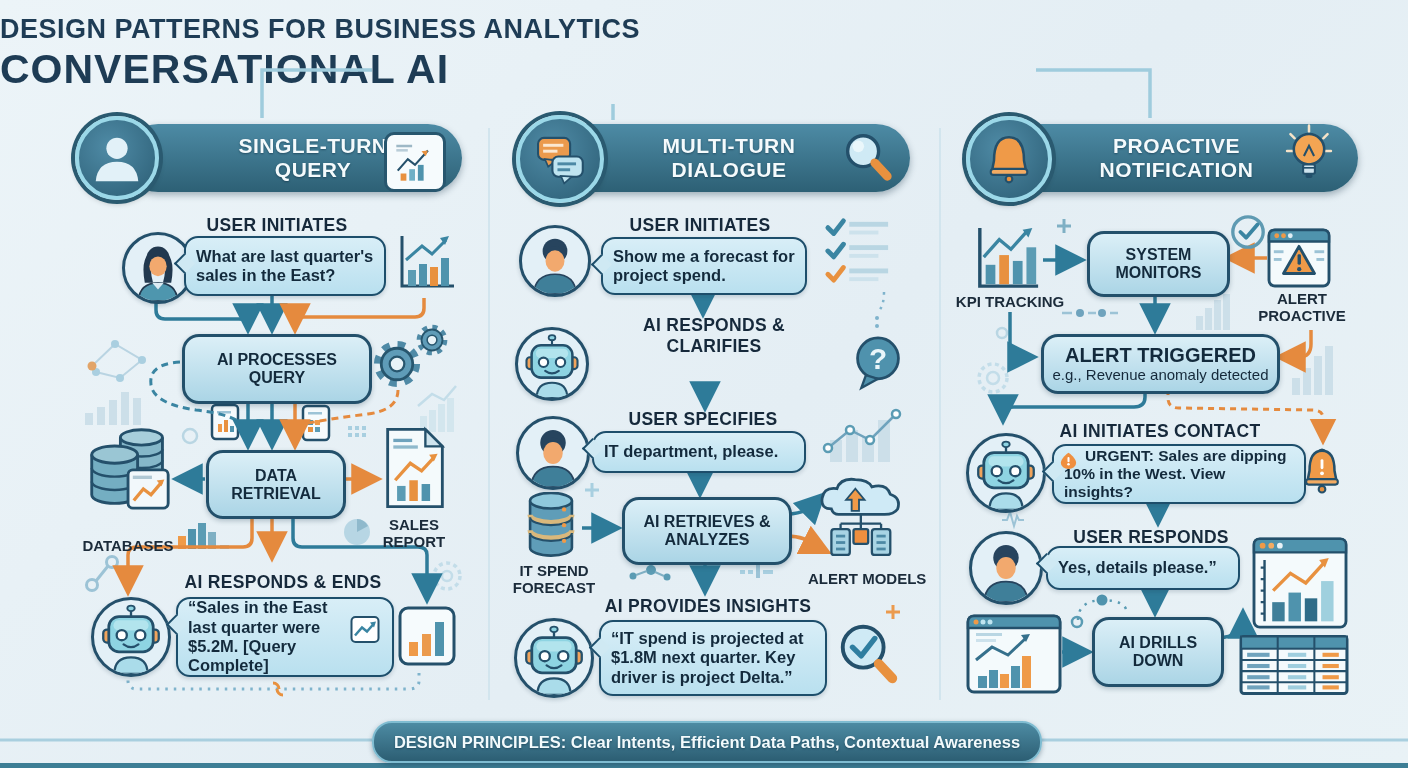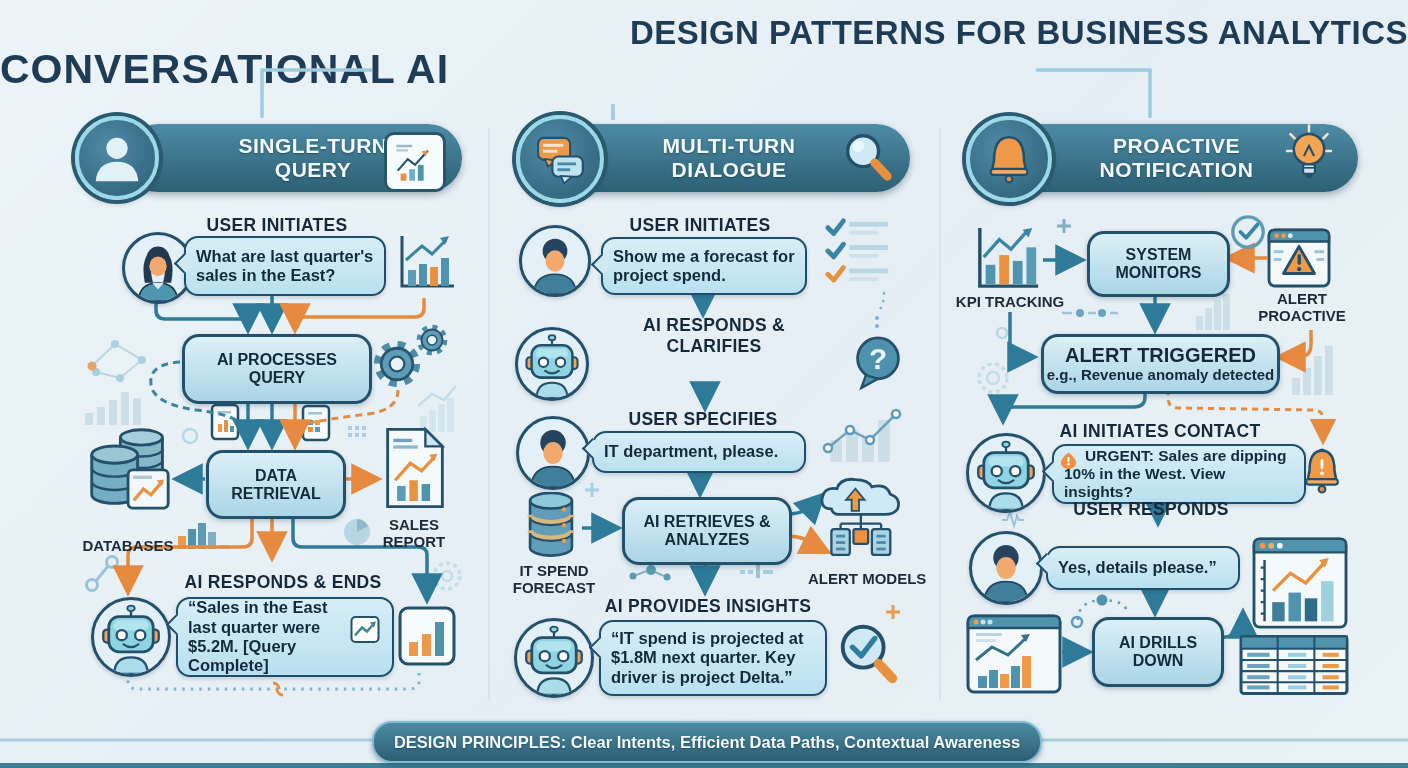--- a/index.html
+++ b/index.html
@@ -1,36 +1,36 @@
 <!DOCTYPE html>
 <html><head>
 <meta charset="utf-8">
 <style>
   html,body{margin:0;padding:0;}
   #stage{position:relative;width:1408px;height:768px;overflow:hidden;
     background:linear-gradient(135deg,#ecf4f8 0%,#e4eef4 55%,#e9f2f6 100%);
     font-family:"Liberation Sans",sans-serif;color:#15293a;}
   .abs{position:absolute;}
-  .title1{width:1408px;text-align:right;font-size:33px;font-weight:800;color:#1e3c55;letter-spacing:.5px;}
+  .title1{width:1408px;text-align:left;font-size:27px;font-weight:800;color:#1e3c55;letter-spacing:.5px;}
   .title2{width:1136px;text-align:left;font-size:41px;font-weight:700;color:#1e3c55;letter-spacing:1px;}
   .col-header{border-radius:40px;background:linear-gradient(180deg,#4d8ba5,#2d6075);
     box-shadow:0 3px 7px rgba(20,50,70,.35);display:flex;align-items:center;justify-content:center;}
   .col-header .ht{color:#f4fafc;font-size:21px;font-weight:800;text-align:center;line-height:1.12;
     letter-spacing:.5px;text-shadow:0 1px 2px rgba(10,40,60,.5);}
   .hdr-circle{border-radius:50%;background:radial-gradient(circle at 40% 35%,#4f8ba6,#2b5d74);
     border:4px solid #9bd8e8;box-shadow:0 0 0 4px #2a5a70,0 3px 6px rgba(0,0,0,.3);
     display:flex;align-items:center;justify-content:center;z-index:3;}
   .hdr-box{background:#f6fbfd;border:3px solid #27566e;border-radius:10px;display:flex;
     align-items:center;justify-content:center;z-index:3;}
   .step-h{font-size:17.5px;font-weight:800;color:#16293b;text-align:center;letter-spacing:.3px;z-index:2;}
   .fbox{background:linear-gradient(180deg,#dbeff7,#abd5e6);border:3px solid #23506b;border-radius:17px;
     box-shadow:0 2px 5px rgba(20,50,70,.25);display:flex;flex-direction:column;align-items:center;
     justify-content:center;text-align:center;z-index:2;}
   .fbox .bl{font-size:16px;font-weight:800;color:#132a3c;line-height:1.12;}
-  .fbox .bs{font-size:15px;font-weight:700;color:#15293a;line-height:1.1;margin-top:1px;text-align:right;}
+  .fbox .bs{font-size:15px;font-weight:400;color:#15293a;line-height:1.1;margin-top:1px;text-align:right;}
   .bubble{background:linear-gradient(180deg,#d8eef7,#b9e0ef);border:2.5px solid #1d4e6b;border-radius:14px;
     display:flex;align-items:center;z-index:2;box-shadow:0 2px 4px rgba(20,50,70,.18);}
   .bubble .bt{font-size:16.5px;font-weight:700;color:#132a3c;line-height:1.18;padding:6px 10px;}
   .bubble::before{content:"";position:absolute;left:-9px;top:18px;width:13px;height:13px;
     background:#cfe9f3;border-left:2.5px solid #1d4e6b;border-bottom:2.5px solid #1d4e6b;
     transform:rotate(45deg);}
   .bubble.t10::before{top:8px;}
   .ilabel{font-size:15px;font-weight:800;color:#1b2b3a;text-align:center;line-height:1.12;z-index:2;}
   .avatar{border-radius:50%;background:#e3f0f7;border:3px solid #24506b;overflow:hidden;z-index:2;
     box-shadow:0 2px 4px rgba(20,50,70,.2);}
@@ -692,21 +692,21 @@
         <rect x="8.8" y="6" width="2.4" height="6" rx="1.2" fill="#fff"></rect>
         <circle cx="10" cy="14.5" r="1.5" fill="#fff"></circle>
       </svg>
 </div>
 <div class="abs icon" style="left:1302px;top:442px;width:40px;height:56px">
       <svg>
         <use href="#sym-bell-alert"></use>
       </svg>
     </div>
 
-<div class="abs step-h" style="left:1061px;top:499px;width:180px">USER RESPONDS</div>
+<div class="abs step-h" style="left:1061px;top:527px;width:180px">USER RESPONDS</div>
 <div class="abs avatar" style="left:969px;top:531px;width:68px;height:68px">
       <svg>
         <use href="#sym-man"></use>
       </svg>
     </div>
 <div class="abs bubble t10" style="left:1046px;top:546px;width:190px;height:40px">
   <span class="bt">Yes, details please.”</span>
 </div>
 <div class="abs icon" style="left:1252px;top:537px;width:96px;height:92px">
       <svg>

